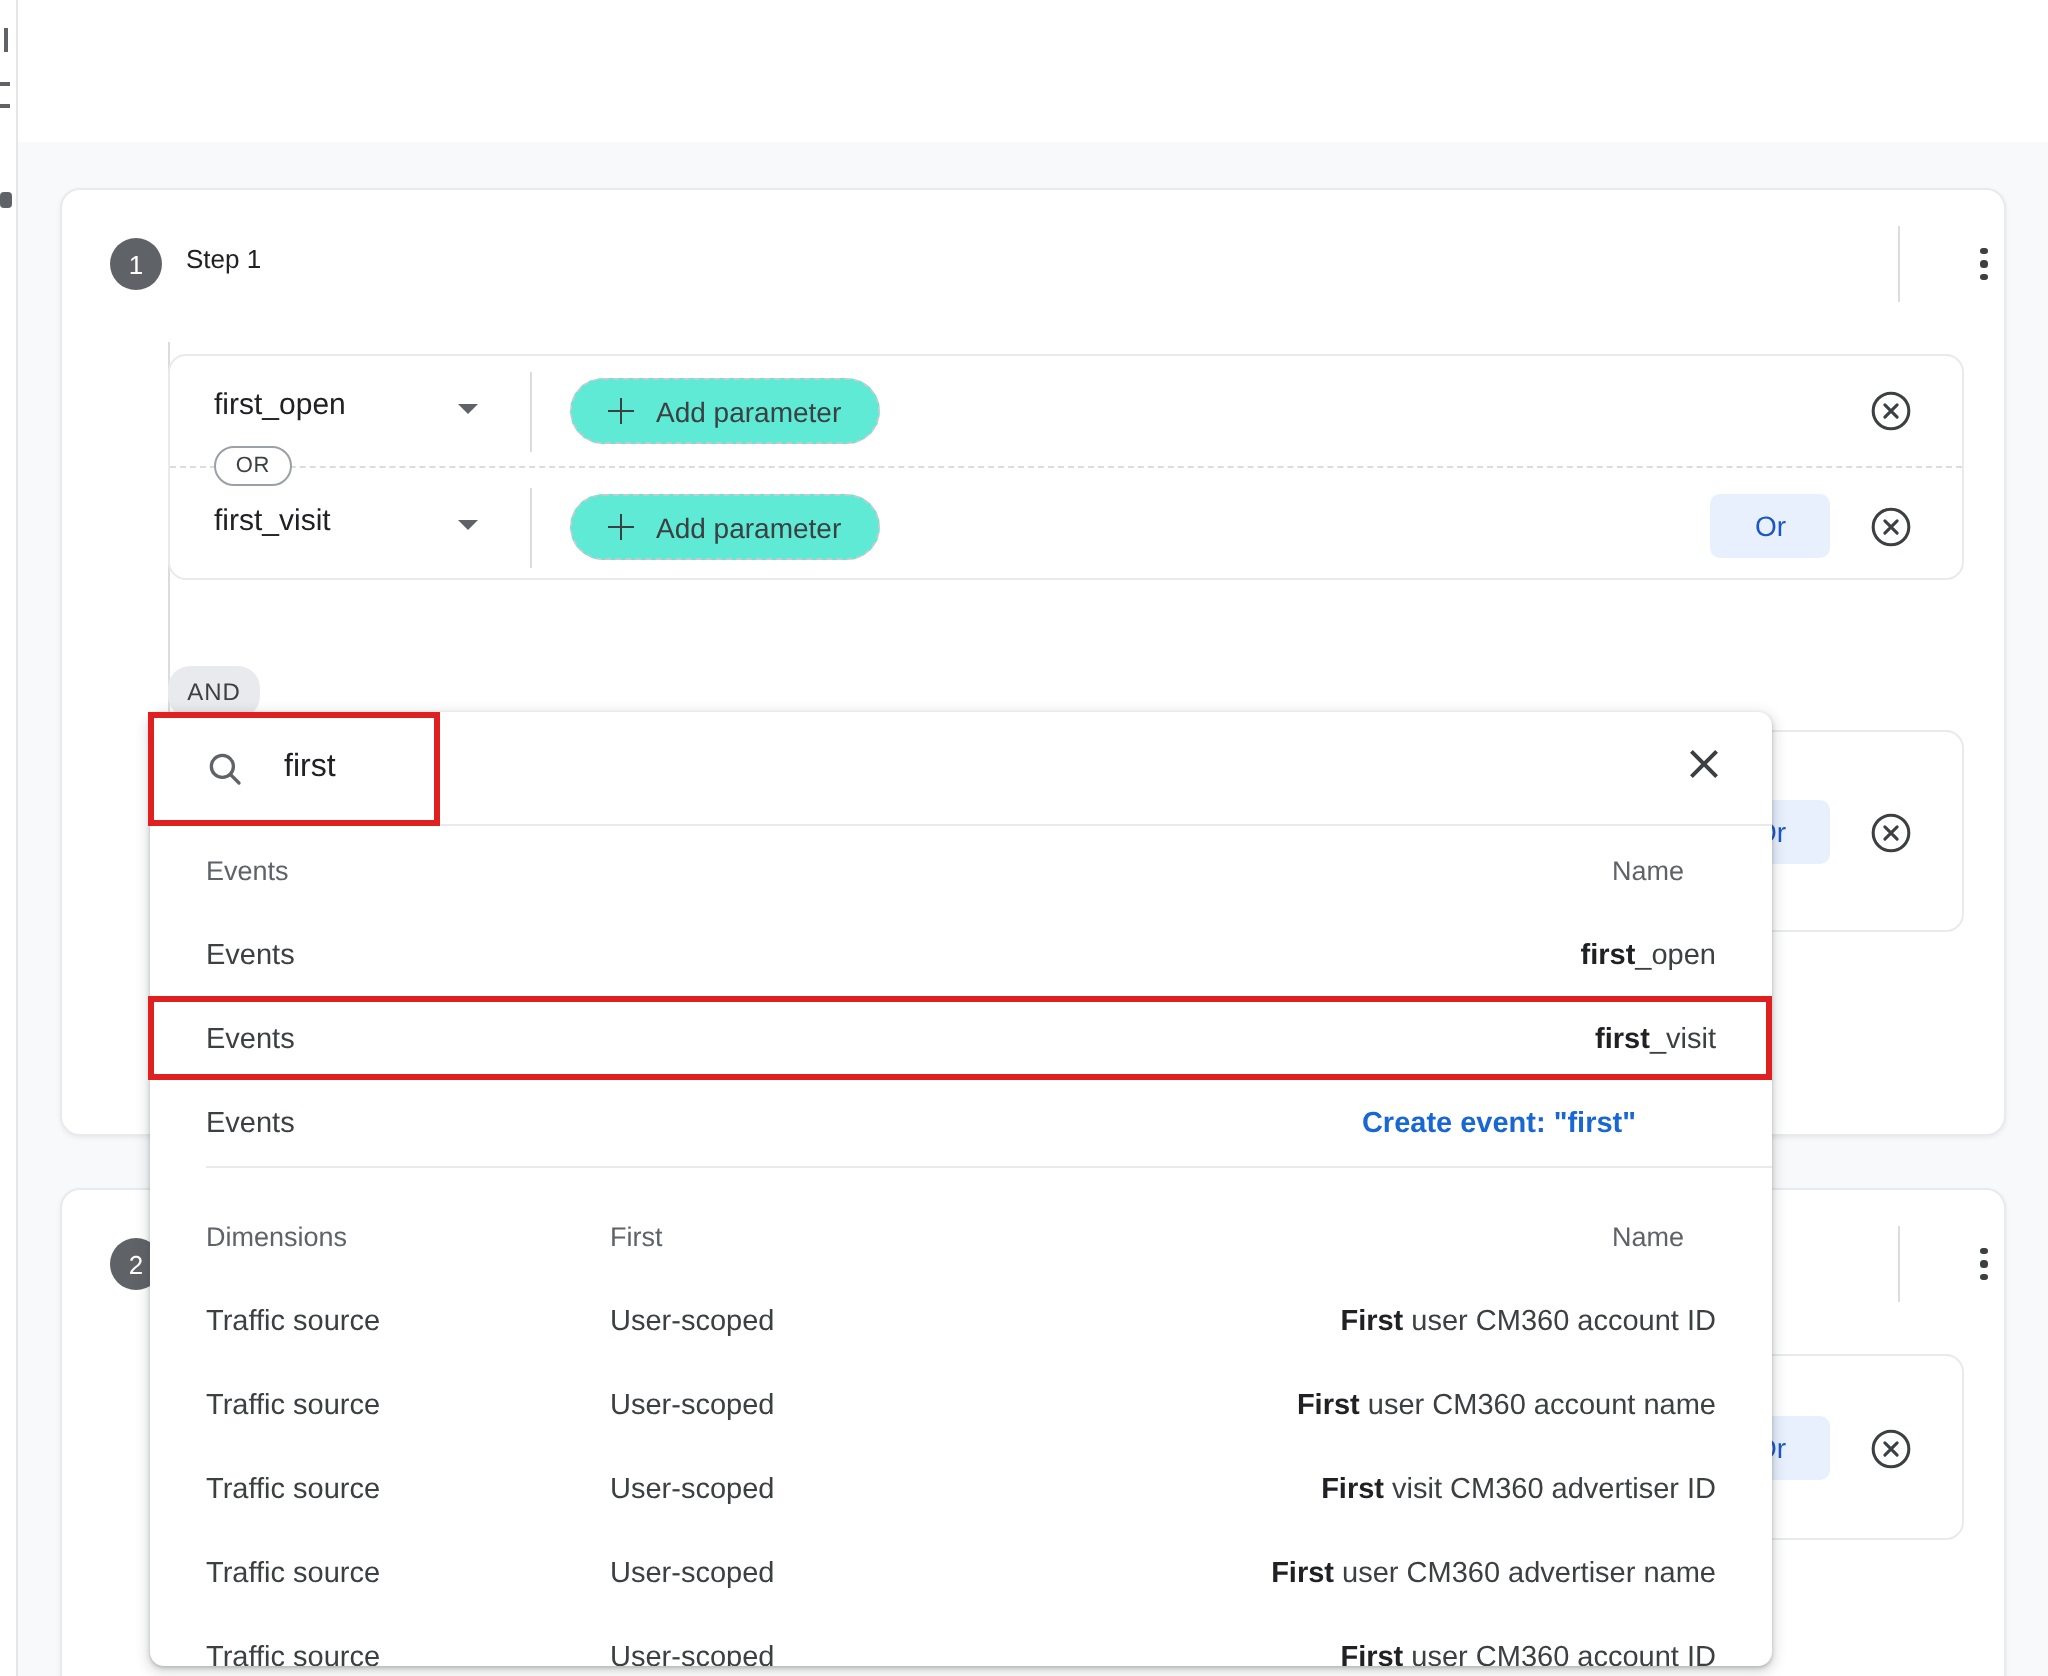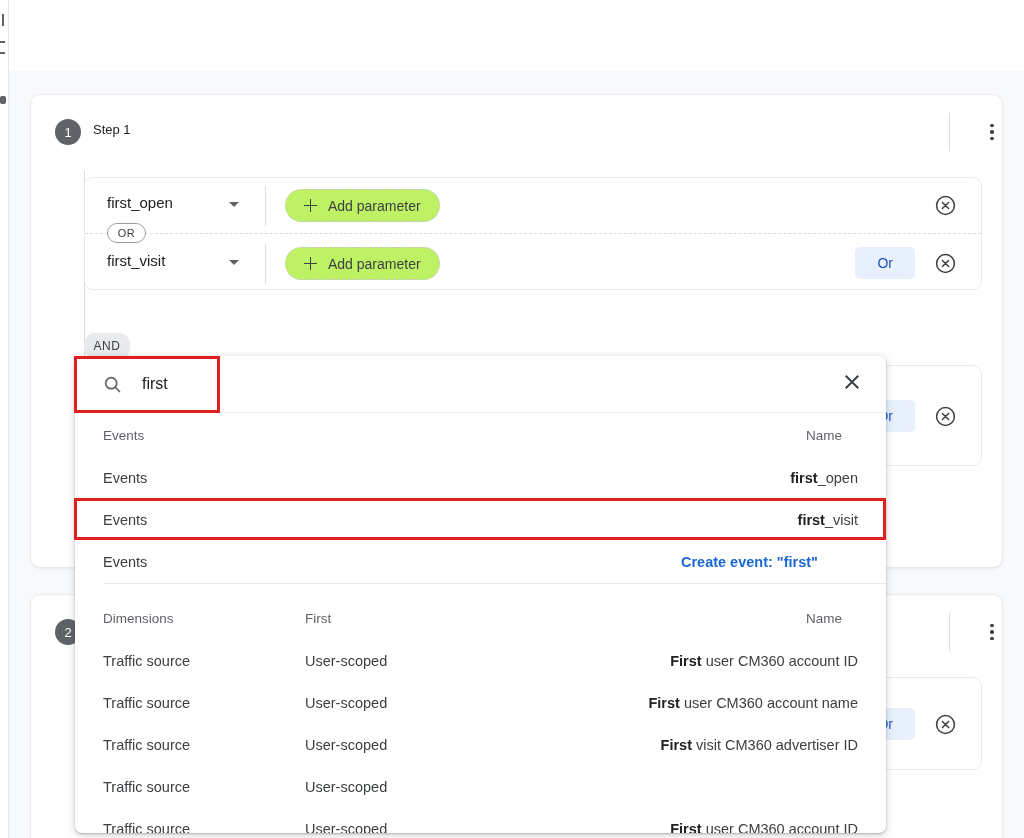--- a/index.html
+++ b/index.html
@@ -102,21 +102,21 @@
   }
   .cond-divider {
     position: absolute; left: 180px; top: 8px; width: 1px; height: 40px;
     background: #dadce0;
   }
   .add-param {
     position: absolute; left: 200px; top: 11px;
     height: 33px; padding: 0 18px;
     border: 1px dashed #c6c9cd; border-radius: 18px;
     display: flex; align-items: center; gap: 11px;
-    font-size: 14px; color: #3c4043; cursor: pointer; background: #bef264;
+    font-size: 14px; color: #3c4043; cursor: pointer; background: #5eead4;
   }
   .plus { position: relative; width: 13px; height: 13px; }
   .plus::before, .plus::after {
     content: ""; position: absolute; background: #3c4043;
   }
   .plus::before { left: 0; top: 5.5px; width: 13px; height: 1.6px; }
   .plus::after { left: 5.7px; top: 0; width: 1.6px; height: 13px; }
 
   .or-dotted {
     position: absolute; left: 0; right: 0; height: 1px;
@@ -360,20 +360,21 @@
 
       <div class="dd-row">
         <span class="c-group-row">Traffic source</span>
         <span class="c-scope-row">User-scoped</span>
         <span class="c-name-row"><b>First</b><span> visit CM360 advertiser ID</span></span>
       </div>
 
       <div class="dd-row">
         <span class="c-group-row">Traffic source</span>
         <span class="c-scope-row">User-scoped</span>
+        <span class="c-name-row"><b>First</b><span> user CM360 advertiser name</span></span>
       </div>
 
       <div class="dd-row">
         <span class="c-group-row">Traffic source</span>
         <span class="c-scope-row">User-scoped</span>
         <span class="c-name-row"><b>First</b><span> user CM360 account ID</span></span>
       </div>
 
     </div>
   </div>

